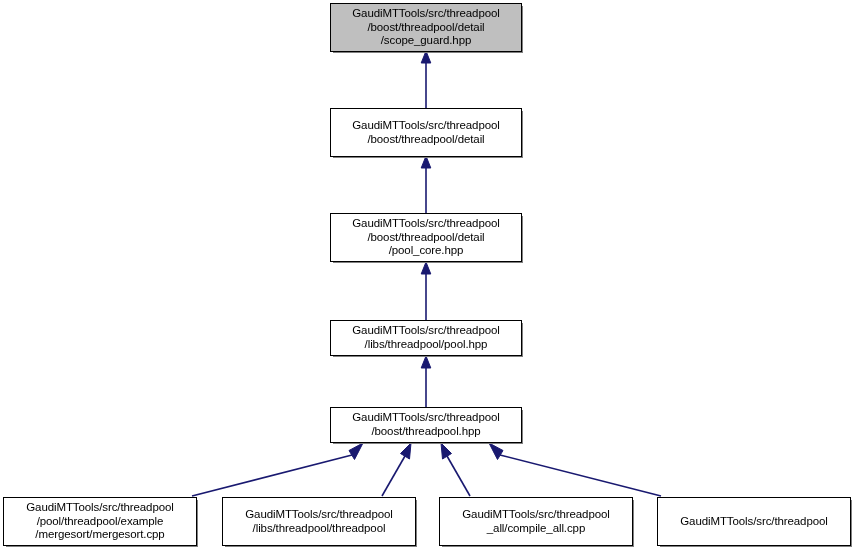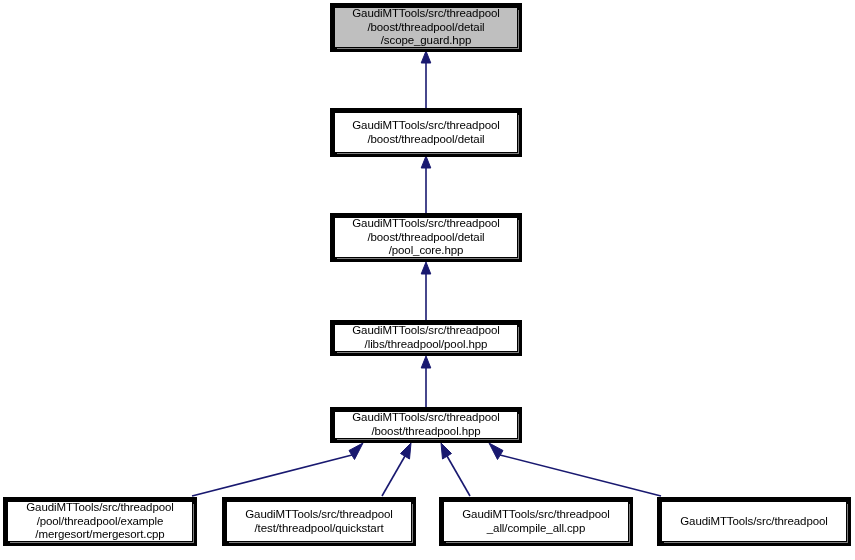--- a/index.html
+++ b/index.html
@@ -19,21 +19,21 @@
     position: absolute;
     left: 0;
     top: 0;
     width: 855px;
     height: 560px;
     pointer-events: none;
   }
   .node {
     position: absolute;
     box-sizing: border-box;
-    border: 5px solid #000000;
+    border: 1px solid #000000;
     background: #ffffff;
     color: #000000;
     font-size: 11.5px;
     line-height: 13.6px;
     text-align: center;
     display: flex;
     flex-direction: column;
     align-items: center;
     justify-content: center;
     white-space: pre;
@@ -131,21 +131,21 @@
   </div>
 
   <div class="node" style="left:3px; top:497px; width:194px; height:49px;">
     <span class="ln">GaudiMTTools/src/threadpool</span>
     <span class="ln">/pool/threadpool/example</span>
     <span class="ln">/mergesort/mergesort.cpp</span>
   </div>
 
   <div class="node" style="left:222px; top:497px; width:194px; height:49px;">
     <span class="ln">GaudiMTTools/src/threadpool</span>
-    <span class="ln">/test/threadpool/quickstart</span>
+    <span class="ln">/libs/threadpool/threadpool</span>
   </div>
 
   <div class="node" style="left:439px; top:497px; width:194px; height:49px;">
     <span class="ln">GaudiMTTools/src/threadpool</span>
     <span class="ln">_all/compile_all.cpp</span>
   </div>
 
   <div class="node" style="left:657px; top:497px; width:194px; height:49px;">
     <span class="ln">GaudiMTTools/src/threadpool</span>
   </div>

